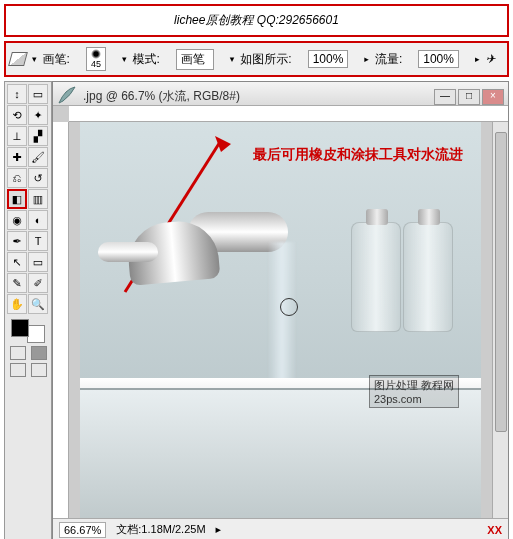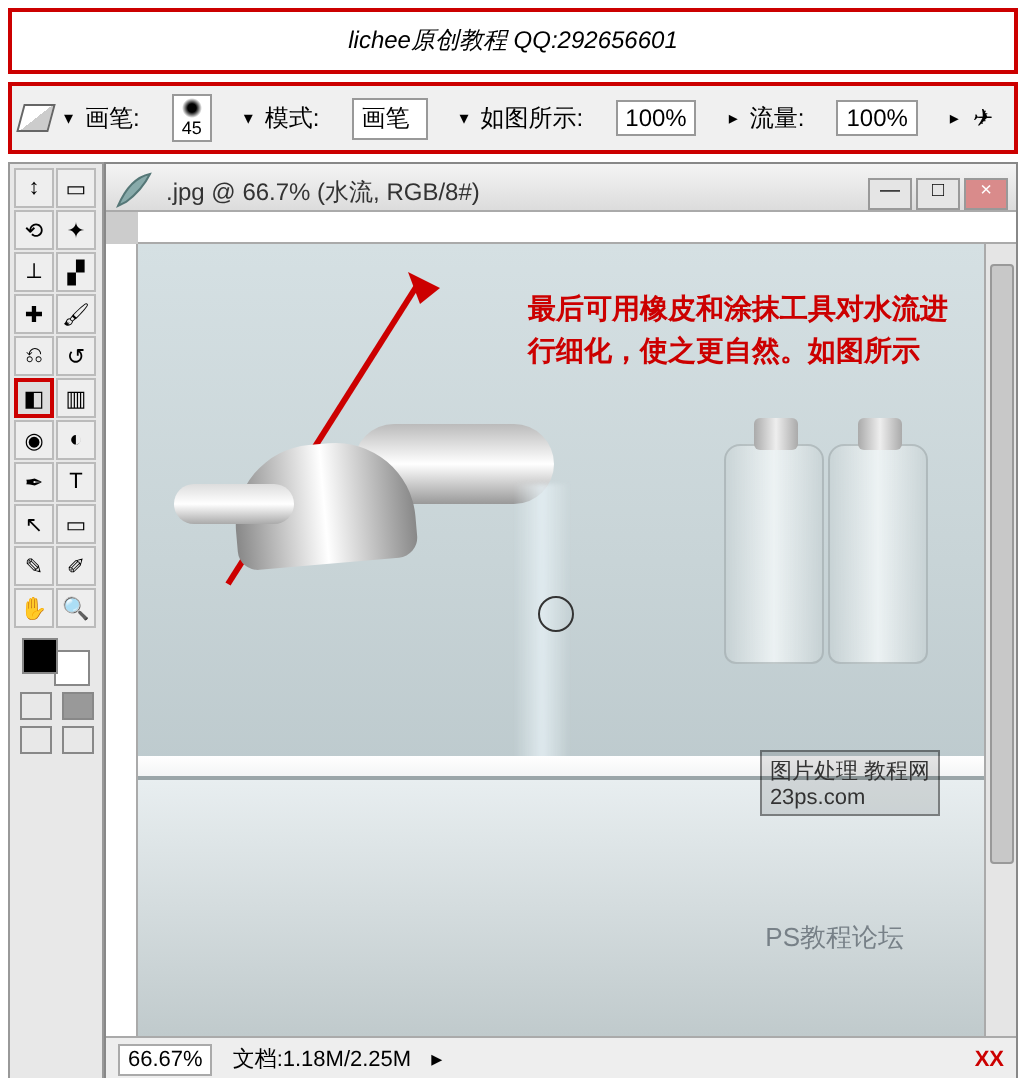--- a/index.html
+++ b/index.html
@@ -25,21 +25,21 @@
 .qmask { width: 42px; display: flex; justify-content: space-around; margin-top: 2px; }
 .qmask div { width: 16px; height: 14px; border: 1px solid #888; }
 .canvas-window { flex: 1; border: 1px solid #888; background: #ccc; position: relative; }
 .titlebar { background: linear-gradient(#f4f4f4, #dcdcdc); height: 24px; display: flex; align-items: flex-end; padding: 0 4px; gap: 6px; border-bottom: 1px solid #aaa; }
 .feather-ico { width: 20px; height: 20px; }
 .title-text { flex: 1; font-size: 12px; color: #333; }
 .win-btns { display: flex; gap: 2px; }
 .win-btn { width: 22px; height: 16px; background: #e5e5e5; border: 1px solid #999; font-size: 10px; text-align: center; }
 .win-btn.close { background: #d98b8b; color: #fff; }
 .ruler-h { height: 16px; background: #fff; border-bottom: 1px solid #aaa; margin-left: 16px; }
-.canvas-body { display: flex; height: 396px; }
+.canvas-body { display: flex; height: 396px; gap: 11px; }
 .ruler-v { width: 16px; background: #fff; border-right: 1px solid #aaa; }
 .image-area { flex: 1; position: relative; background: linear-gradient(180deg, #d5e0e3 0%, #c8d4d7 40%, #b0bec2 100%); overflow: hidden; }
 .faucet { position: absolute; left: 18px; top: 70px; width: 180px; height: 140px; }
 .faucet-body { position: absolute; width: 90px; height: 60px; background: linear-gradient(90deg, #888, #fff, #888); border-radius: 40px 40px 10px 10px; left: 30px; top: 30px; transform: rotate(-5deg); }
 .faucet-spout { position: absolute; width: 100px; height: 40px; background: linear-gradient(180deg, #bbb, #fff, #999); left: 90px; top: 20px; border-radius: 20px; }
 .faucet-handle { position: absolute; width: 60px; height: 20px; background: linear-gradient(180deg, #ddd, #fff, #aaa); left: 0; top: 50px; border-radius: 10px; }
 .water { position: absolute; left: 188px; top: 120px; width: 28px; height: 240px; background: linear-gradient(90deg, transparent, rgba(230,240,245,0.8), transparent); filter: blur(1px); }
 .sink { position: absolute; left: 0; bottom: 0; width: 100%; height: 130px; background: linear-gradient(180deg, #e8eef0, #c0cacc); border-top: 2px solid #9aa5a8; }
 .sink-edge { position: absolute; left: 0; bottom: 100px; width: 100%; height: 40px; background: linear-gradient(180deg, #fff, #d0d6d8); border-radius: 0 0 50% 50% / 0 0 30px 30px; }
 .bottle { position: absolute; width: 50px; height: 110px; background: linear-gradient(90deg, rgba(200,210,212,0.6), rgba(240,245,246,0.9), rgba(200,210,212,0.6)); border: 1px solid rgba(150,160,162,0.5); border-radius: 8px 8px 6px 6px; }
@@ -152,21 +152,20 @@
     <div class="ruler-h"></div>
     <div class="canvas-body">
       <div class="ruler-v"></div>
       <div class="image-area">
         <svg class="anno-arrow" viewBox="0 0 120 170">
           <line x1="105" y1="10" x2="10" y2="160" stroke="#c00" stroke-width="3"></line>
           <polygon points="100,4 116,12 106,20" fill="#c00"></polygon>
         </svg>
         <div class="anno-text">
           <div>最后可用橡皮和涂抹工具对水流进</div>
-          <div>行细化，使之更自然。如图所示</div>
         </div>
         <div class="bottle b1">
             <div class="bottle-cap"></div>
           </div>
         <div class="bottle b2">
             <div class="bottle-cap"></div>
           </div>
         <div class="faucet">
           <div class="faucet-spout"></div>
           <div class="faucet-body"></div>
@@ -174,21 +173,20 @@
         </div>
         <div class="water"></div>
         <div class="sink-edge"></div>
         <div class="sink"></div>
         <div class="cursor-ring"></div>
         <div class="wm1">
           <span>图片处理</span>
           <span>教程网</span><br>
           <span>23ps.com</span>
         </div>
-        <div class="wm2">PS教程论坛</div>
       </div>
       <div class="scroll-v">
         <div class="scroll-thumb-v"></div>
       </div>
     </div>
     <div class="statusbar">
       <div class="zoom-box">66.67%</div>
       <span>文档:1.18M/2.25M</span>
       <span>▸</span>
       <span style="flex:1"></span>

